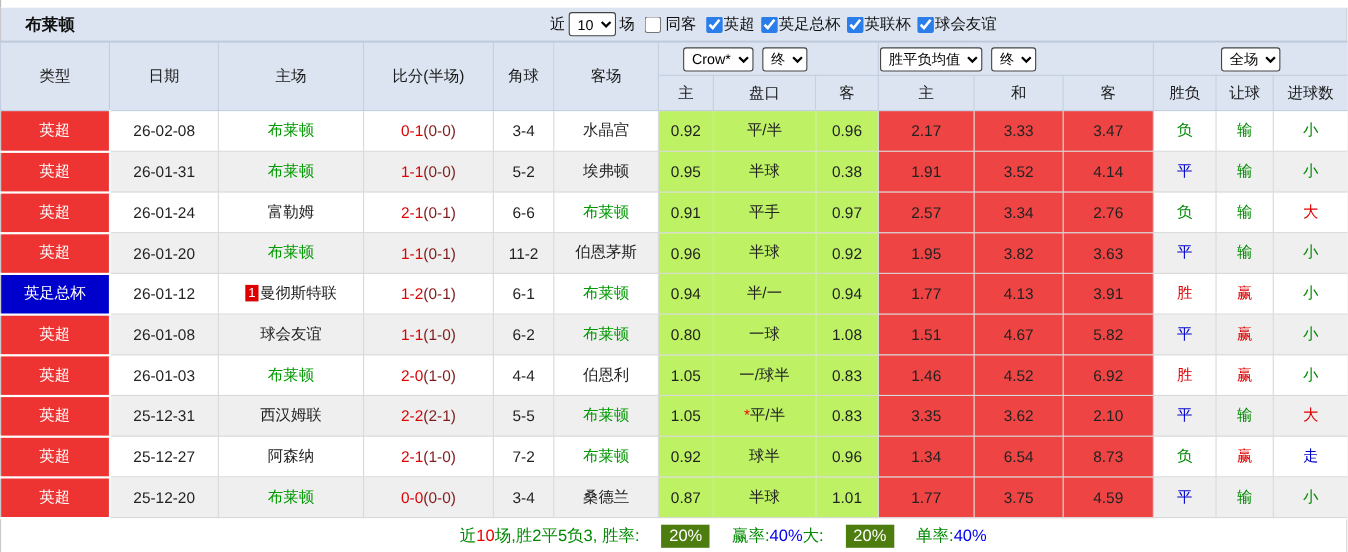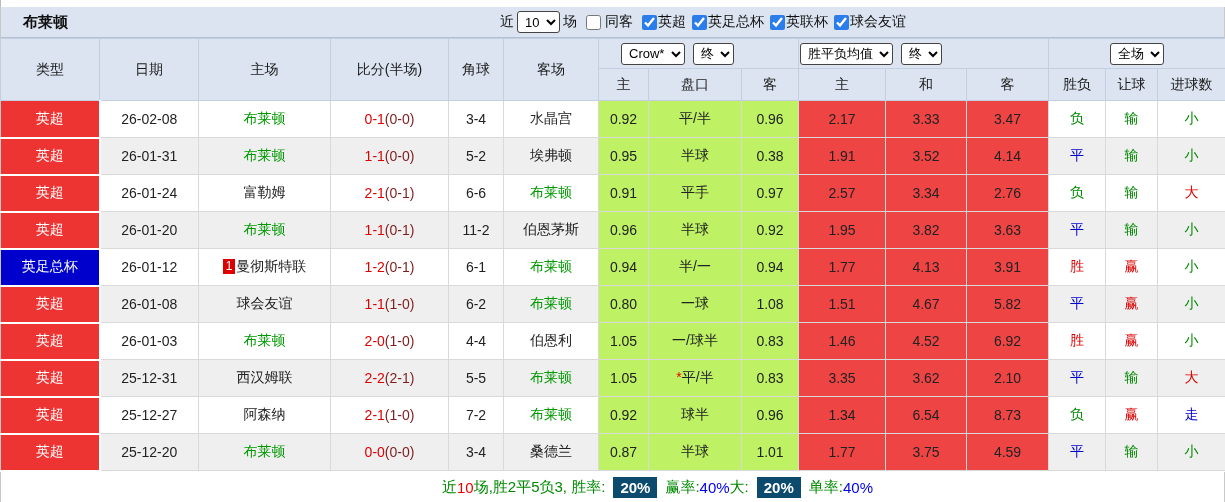--- a/index.html
+++ b/index.html
@@ -38,21 +38,21 @@
   .score-main { color:#dd0000; }
   .score-half { color:#7f1d1d; }
   .star { color:#ee0000; }
   .num-badge { display:inline-block; background:#dd0000; color:#fff; font-size:12px;
     line-height:15px; padding:0 3px; margin-right:1px; vertical-align:1px; }
   .footer { height:32px; background:#fff; display:flex; align-items:center;
     justify-content:center; font-size:15px; padding-left:90px; }
   .f-green { color:#008800; }
   .f-red { color:#ee0000; }
   .f-blue { color:#0000ee; }
-  .f-badge { background:#0c4a6e; color:#fff; font-weight:bold; padding:2px 7px; margin:0 8px; }
+  .f-badge { background:#4d7c0f; color:#fff; font-weight:normal; padding:2px 7px; margin:0 20px; }
   .outer { border-left:1px solid #c9c9c9; border-right:1px solid #c9c9c9; }
 </style>
 </head>
 <body>
 
 <div class="top-strip"></div>
 
 <div class="toolbar outer">
   <span class="title">布莱顿</span>
   <span class="controls">

